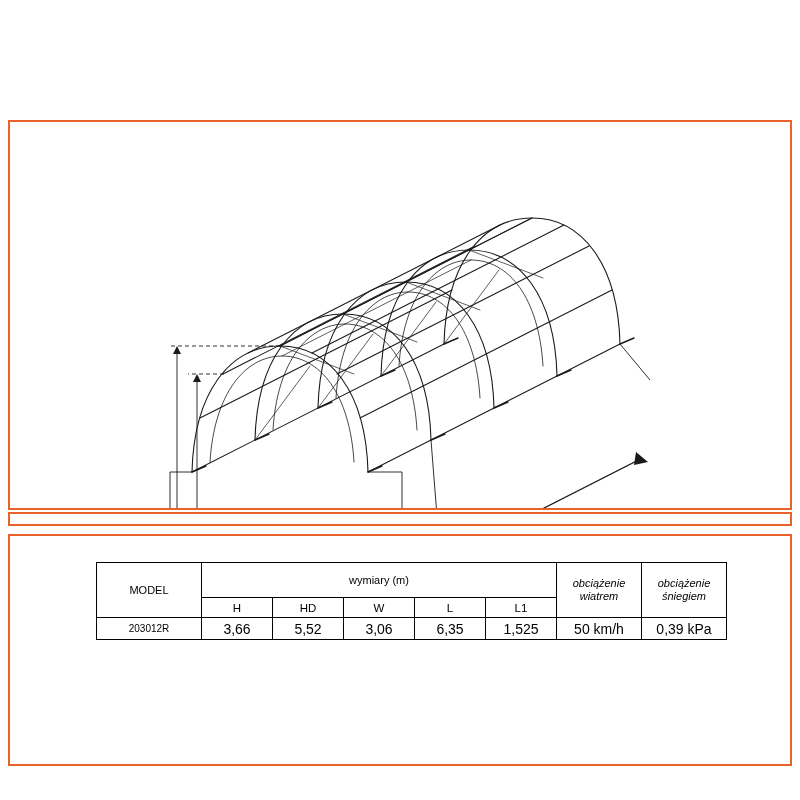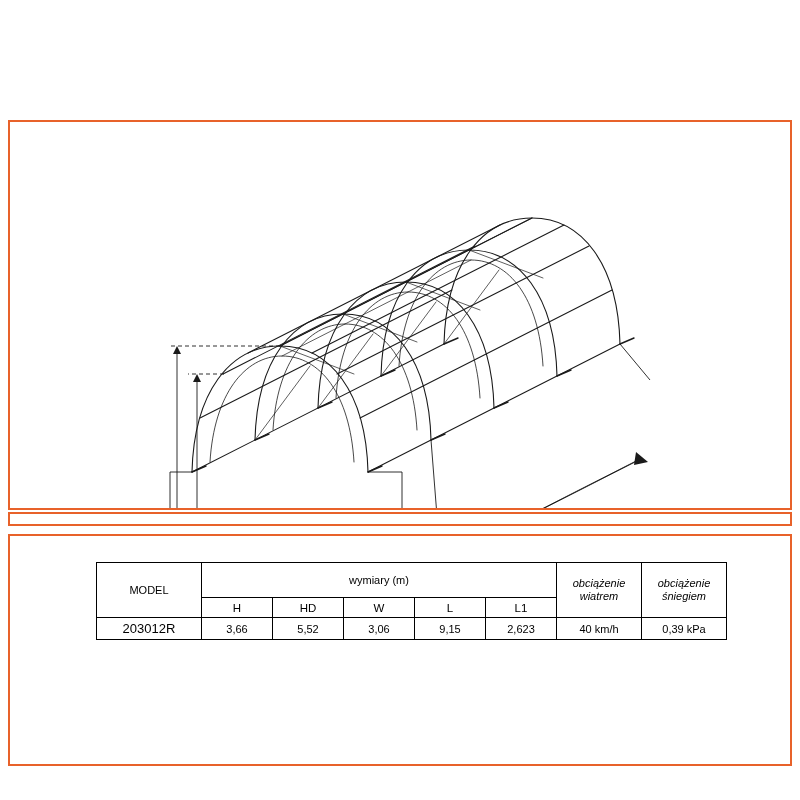--- a/index.html
+++ b/index.html
@@ -66,30 +66,30 @@
     padding: 0;
     font-weight: normal;
   }
   .hdr-cell {
     font-weight: bold;
     font-size: 11px;
     height: 34px;
   }
   .model-name {
     font-weight: bold;
-    font-size: 13px;
+    font-size: 10px;
   }
   .sub-hdr {
     font-weight: bold;
     height: 19px;
     font-size: 11.5px;
   }
   .val-cell {
     height: 21px;
-    font-size: 11px;
+    font-size: 14px;
   }
   .w-model { width: 104px; margin-top: 22px; }
   .w-dim   { width: 70px; }
   .w-load  { width: 84px; font-style: italic; }
   .two-line { line-height: 1.22; }
 </style>
 </head>
 <body>
 
 <div class="panel" id="diagram-panel">
@@ -217,20 +217,20 @@
       <td class="sub-hdr w-dim">HD</td>
       <td class="sub-hdr w-dim">W</td>
       <td class="sub-hdr w-dim">L</td>
       <td class="sub-hdr w-dim">L1</td>
     </tr>
     <tr>
       <td class="model-name" rowspan="1">203012R</td>
       <td class="val-cell">3,66</td>
       <td class="val-cell">5,52</td>
       <td class="val-cell">3,06</td>
-      <td class="val-cell">9,15</td>
-      <td class="val-cell">2,623</td>
-      <td class="val-cell">40 km/h</td>
+      <td class="val-cell">6,35</td>
+      <td class="val-cell">1,525</td>
+      <td class="val-cell">50 km/h</td>
       <td class="val-cell">0,39 kPa</td>
     </tr>
   </tbody>
     </table>
 </div>
 
 </body></html>

